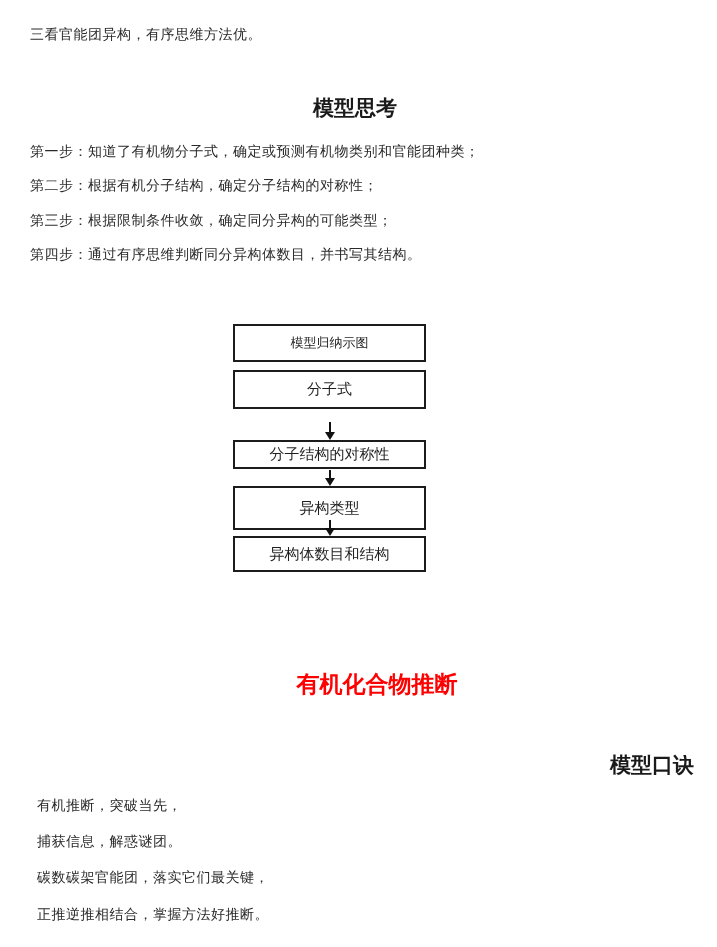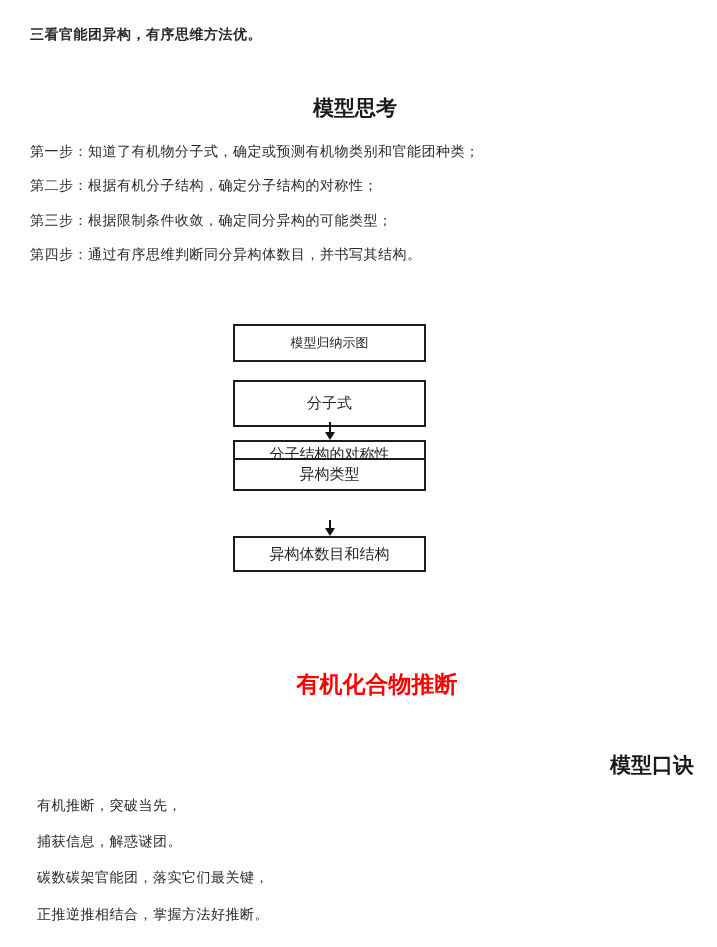--- a/index.html
+++ b/index.html
@@ -76,46 +76,46 @@
     border-left:5px solid transparent;
     border-right:5px solid transparent;
     border-top:8px solid #111111;
   }
 </style>
 </head>
 <body>
 
 <div class="page">
 
-  <div class="body-line" style="top:25px;font-weight:bold;">三看官能团异构，有序思维方法优。</div>
+  <div class="body-line" style="top:25px;">三看官能团异构，有序思维方法优。</div>
 
   <div class="center-row section-heading" style="top:96px;">模型思考</div>
 
   <div class="body-line" style="top:142px;">第一步：知道了有机物分子式，确定或预测有机物类别和官能团种类；</div>
   <div class="body-line" style="top:176px;">第二步：根据有机分子结构，确定分子结构的对称性；</div>
   <div class="body-line" style="top:211px;">第三步：根据限制条件收敛，确定同分异构的可能类型；</div>
   <div class="body-line" style="top:245px;">第四步：通过有序思维判断同分异构体数目，并书写其结构。</div>
 
   <div class="fc-box fc-box-title" style="top:324px;height:38px;">模型归纳示图</div>
 
-  <div class="fc-box fc-box-step" style="top:380px;height:47px;">分子式</div>
+  <div class="fc-box fc-box-step" style="top:370px;height:39px;">分子式</div>
 
   <div class="fc-arrow" style="top:422px;height:18px;">
     <div class="stem"></div>
     <div class="head"></div>
   </div>
 
   <div class="fc-box fc-box-step" style="top:440px;height:29px;">分子结构的对称性</div>
 
   <div class="fc-arrow" style="top:470px;height:16px;">
     <div class="stem"></div>
     <div class="head"></div>
   </div>
 
-  <div class="fc-box fc-box-step" style="top:458px;height:33px;text-align:center;">异构类型</div>
+  <div class="fc-box fc-box-step" style="top:486px;height:44px;text-align:center;">异构类型</div>
 
   <div class="fc-arrow" style="top:520px;height:16px;">
     <div class="stem"></div>
     <div class="head"></div>
   </div>
 
   <div class="fc-box fc-box-step" style="top:536px;height:36px;">异构体数目和结构</div>
 
   <div class="center-row doc-title" style="top:671px;color:#FF0000;">有机化合物推断</div>
 

